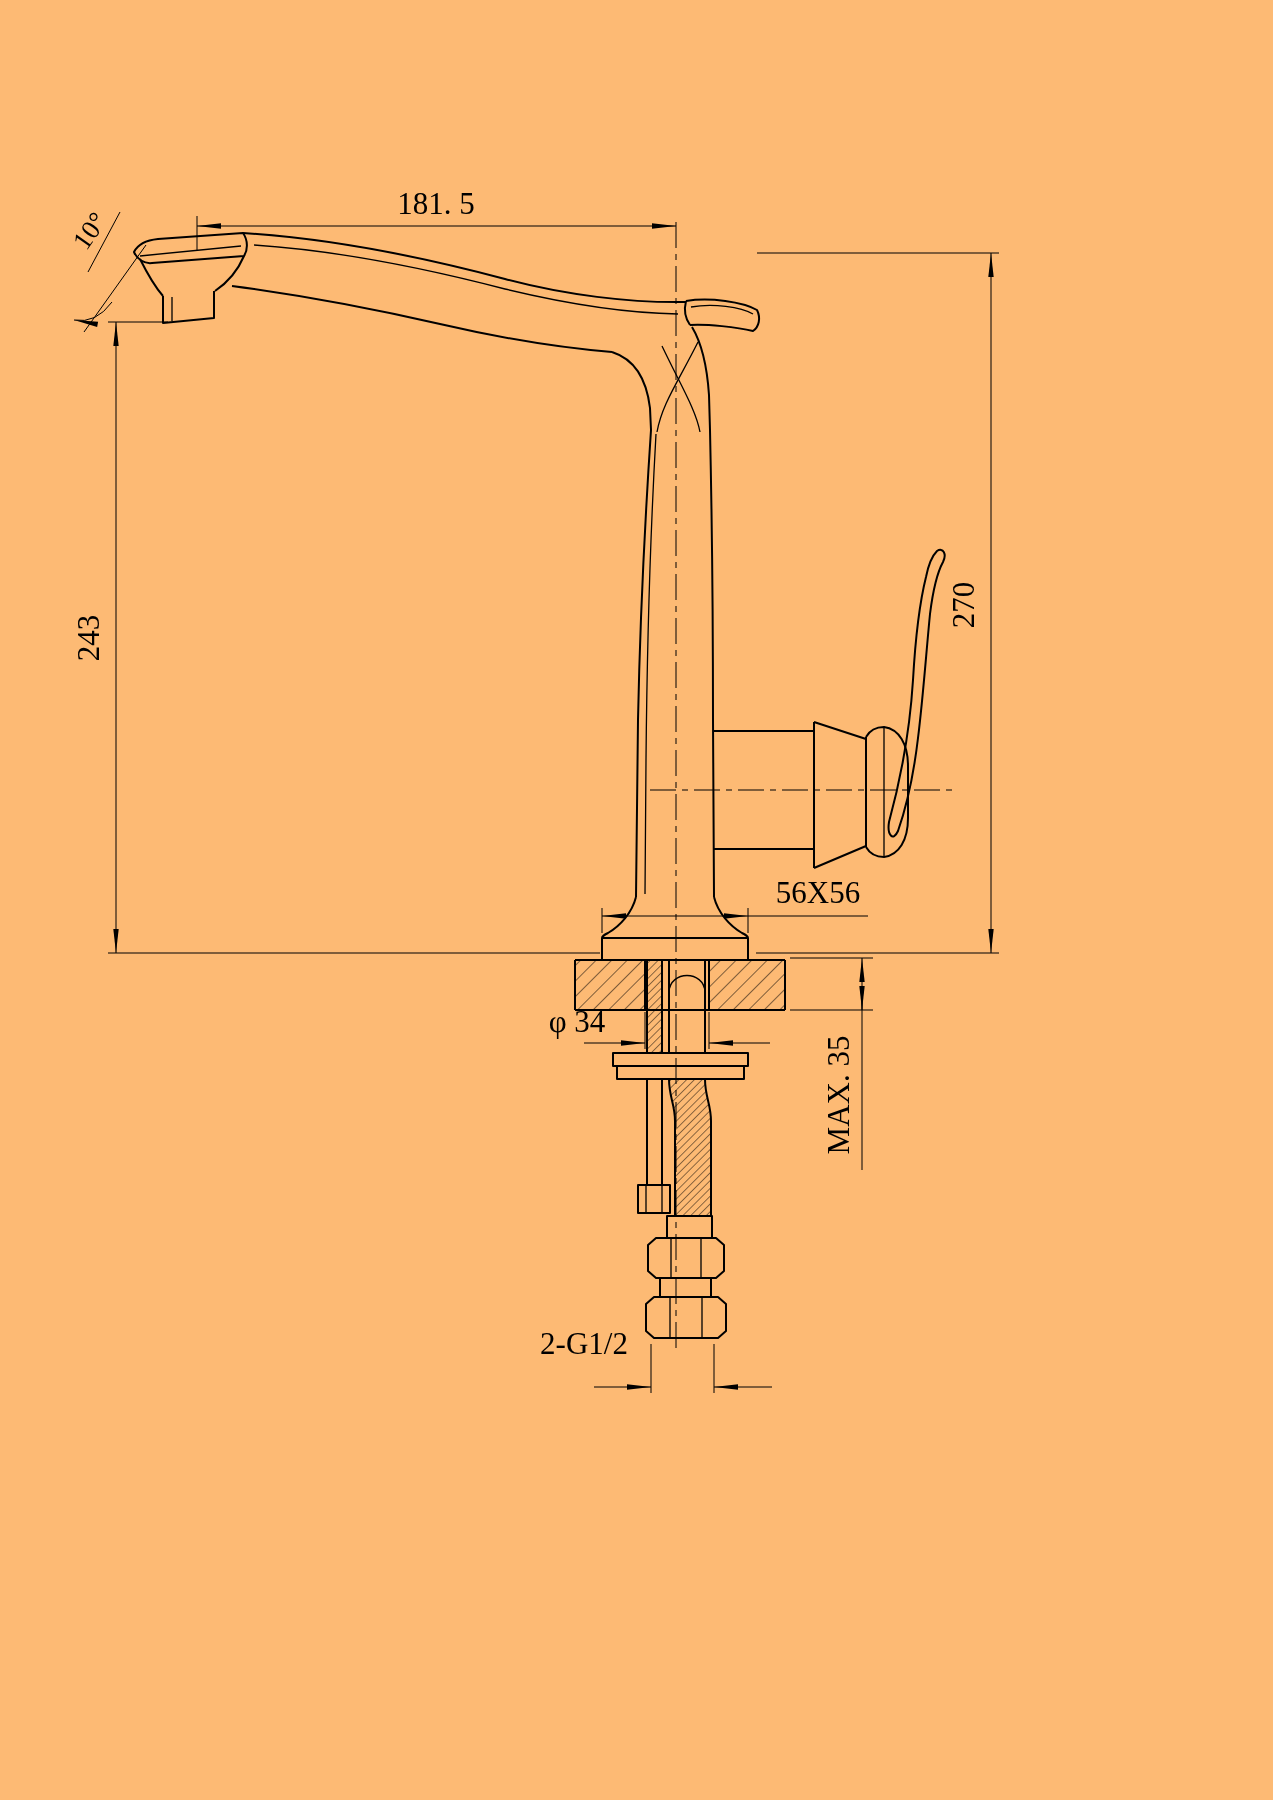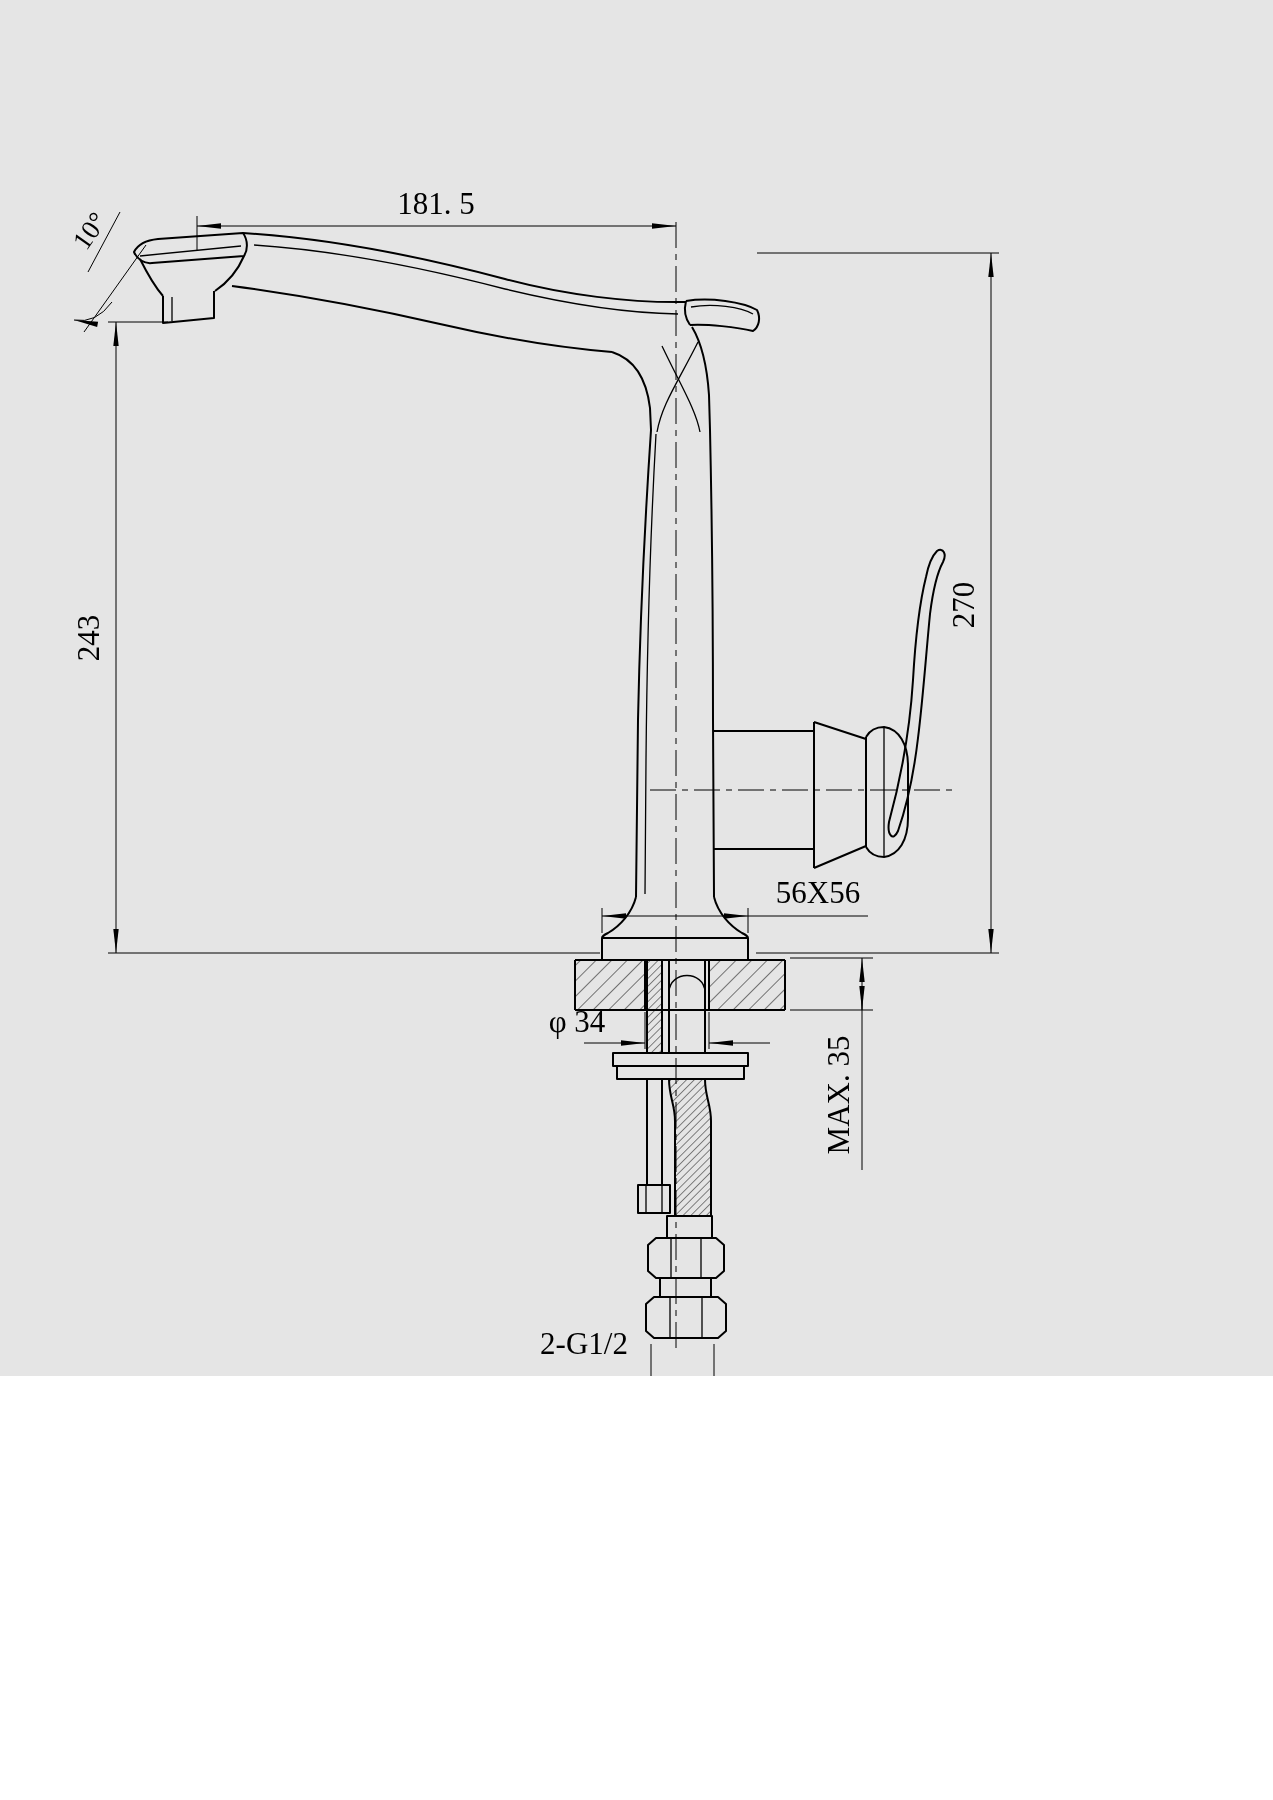--- a/index.html
+++ b/index.html
@@ -1,16 +1,16 @@
 <!DOCTYPE html>
 <html><head>
 <meta charset="utf-8">
 <style>
   html,body{margin:0;padding:0;background:#ffffff;}
-  .page{width:1273px;height:1376px;background:#e5e5e5;position:relative;overflow:hidden;}
+  .page{width:1273px;height:1800px;background:#fdba74;position:relative;overflow:hidden;}
   svg{display:block;}
   text{font-family:"Liberation Serif","DejaVu Serif",serif;fill:#000;}
   .obj{stroke:#000;stroke-width:2;fill:none;stroke-linejoin:round;}
   .obj-light{stroke:#000;stroke-width:1.3;fill:none;}
   .dim{stroke:#000;stroke-width:1;fill:none;}
   .cl{stroke:#000;stroke-width:1;fill:none;stroke-dasharray:26 6 6 6;}
 </style>
 </head>
 <body>
 

